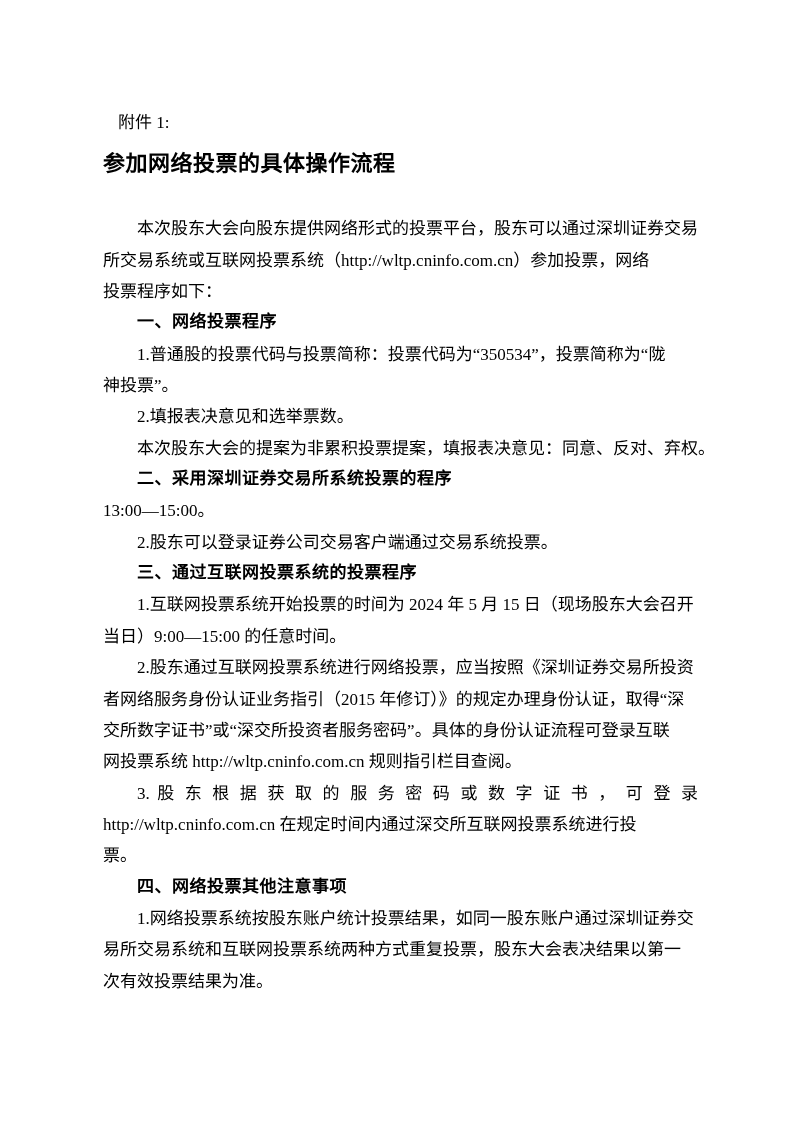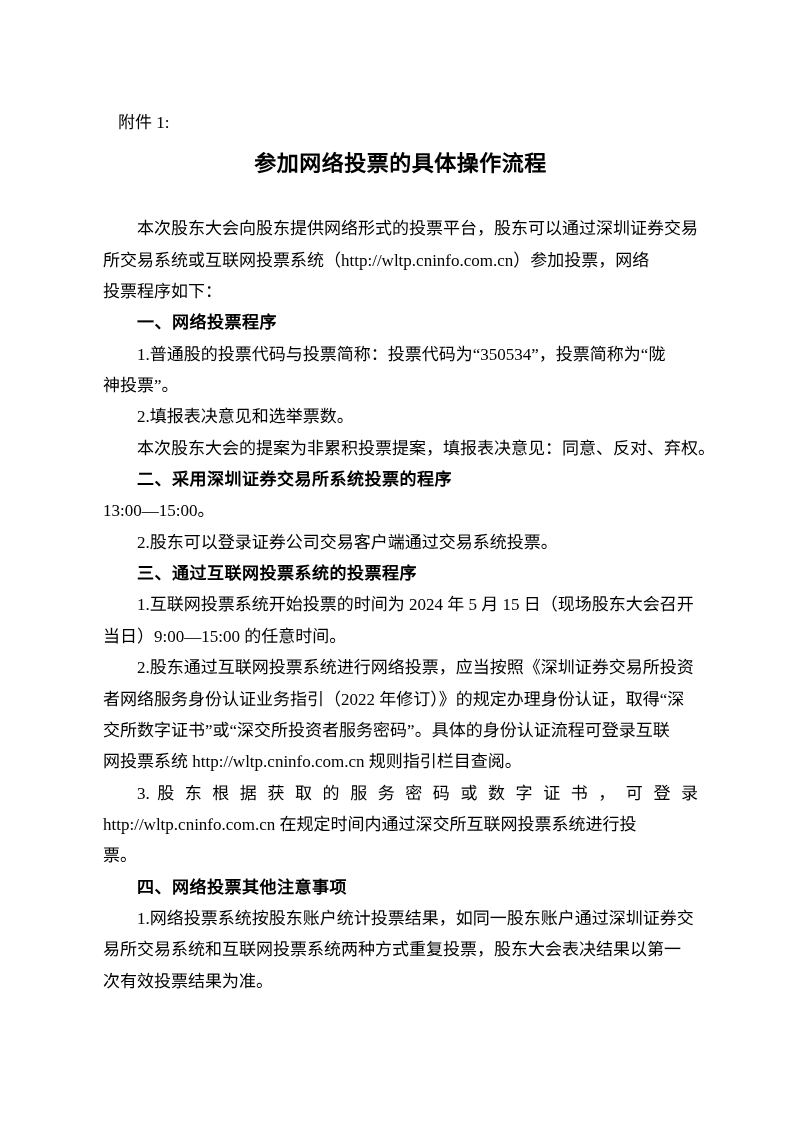--- a/index.html
+++ b/index.html
@@ -24,31 +24,31 @@
     line-height: 31.35px;
     white-space: pre;
   }
   .attach {
     padding-left: 15px;
   }
   .doc-title {
     font-family: "Liberation Sans", "DejaVu Sans", sans-serif;
     font-size: 22px;
     font-weight: 700;
-    text-align: center;
+    text-align: left;
     line-height: 36px;
     margin: 8px 0 31px 0;
     white-space: pre;
     letter-spacing: 0.5px;
   }
   .indent {
     padding-left: 34px;
   }
   .heading {
-    font-family: Liberation Sans, sans-serif;
+    font-family: Liberation Mono, monospace;
     font-weight: 700;
     padding-left: 34px;
     letter-spacing: 0.5px;
   }
   .spread {
     white-space: normal;
     text-align: justify;
     text-align-last: justify;
   }
 </style>
@@ -72,21 +72,21 @@
   <div class="line indent">本次股东大会的提案为非累积投票提案，填报表决意见：同意、反对、弃权。</div>
 
   <div class="line heading">二、采用深圳证券交易所系统投票的程序</div>
   <div class="line">13:00—15:00。</div>
   <div class="line indent">2.股东可以登录证券公司交易客户端通过交易系统投票。</div>
 
   <div class="line heading">三、通过互联网投票系统的投票程序</div>
   <div class="line indent">1.互联网投票系统开始投票的时间为 2024 年 5 月 15 日（现场股东大会召开</div>
   <div class="line">当日）9:00—15:00 的任意时间。</div>
   <div class="line indent">2.股东通过互联网投票系统进行网络投票，应当按照《深圳证券交易所投资</div>
-  <div class="line">者网络服务身份认证业务指引（2022 年修订）》的规定办理身份认证，取得“深</div>
+  <div class="line">者网络服务身份认证业务指引（2015 年修订）》的规定办理身份认证，取得“深</div>
   <div class="line">交所数字证书”或“深交所投资者服务密码”。具体的身份认证流程可登录互联</div>
   <div class="line">网投票系统 http://wltp.cninfo.com.cn 规则指引栏目查阅。</div>
   <div class="line indent spread">3. 股 东 根 据 获 取 的 服 务 密 码 或 数 字 证 书 ， 可 登 录</div>
   <div class="line">http://wltp.cninfo.com.cn 在规定时间内通过深交所互联网投票系统进行投</div>
   <div class="line">票。</div>
 
   <div class="line heading">四、网络投票其他注意事项</div>
   <div class="line indent">1.网络投票系统按股东账户统计投票结果，如同一股东账户通过深圳证券交</div>
   <div class="line">易所交易系统和互联网投票系统两种方式重复投票，股东大会表决结果以第一</div>
   <div class="line">次有效投票结果为准。</div>

